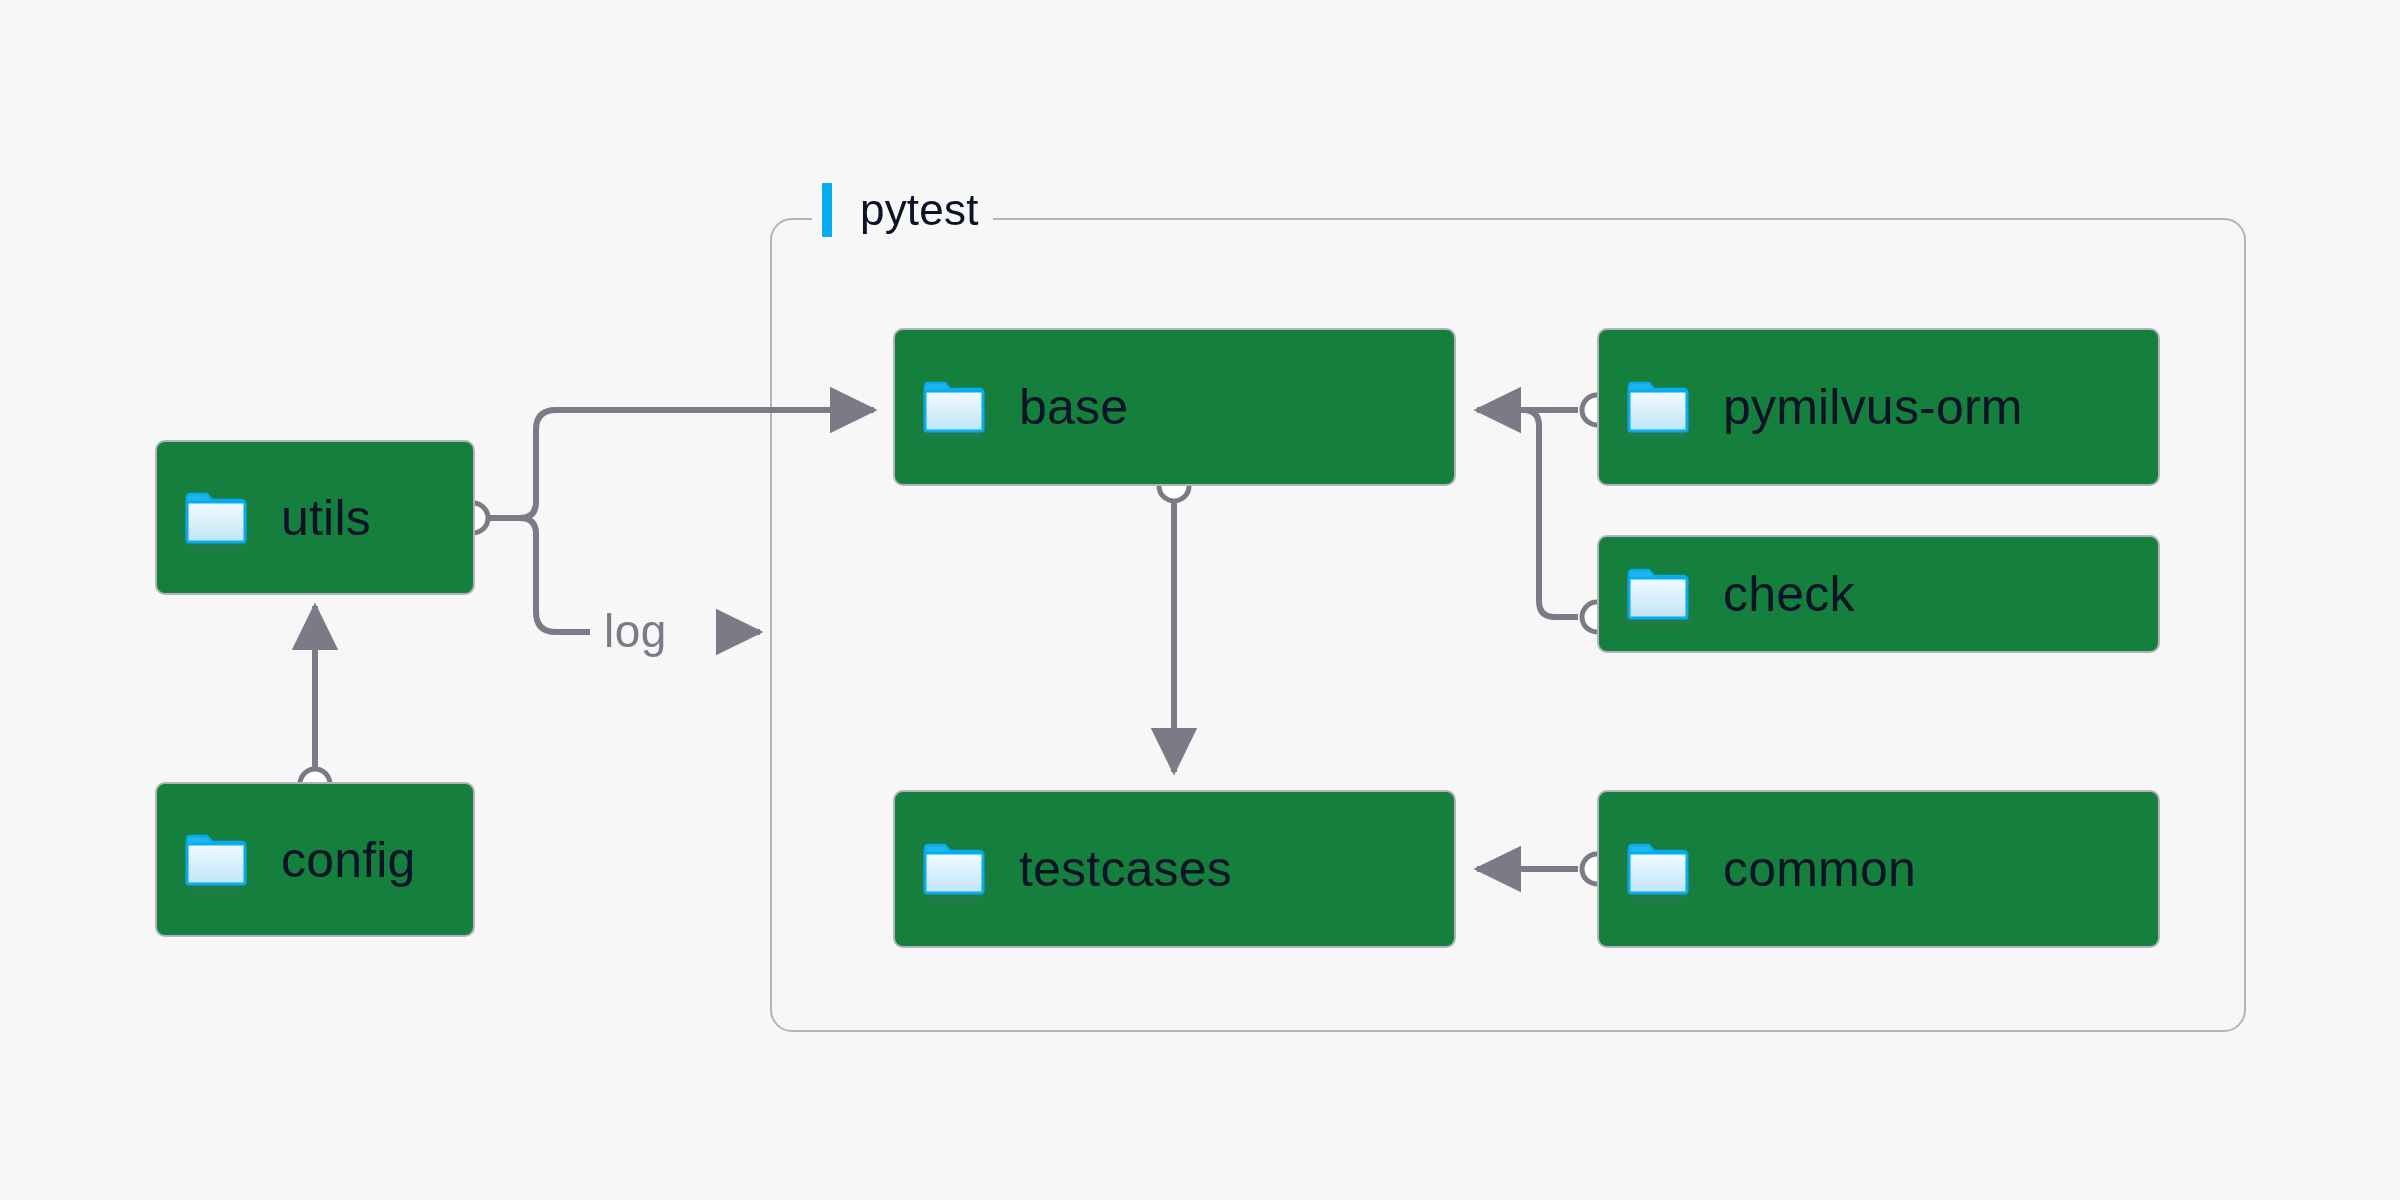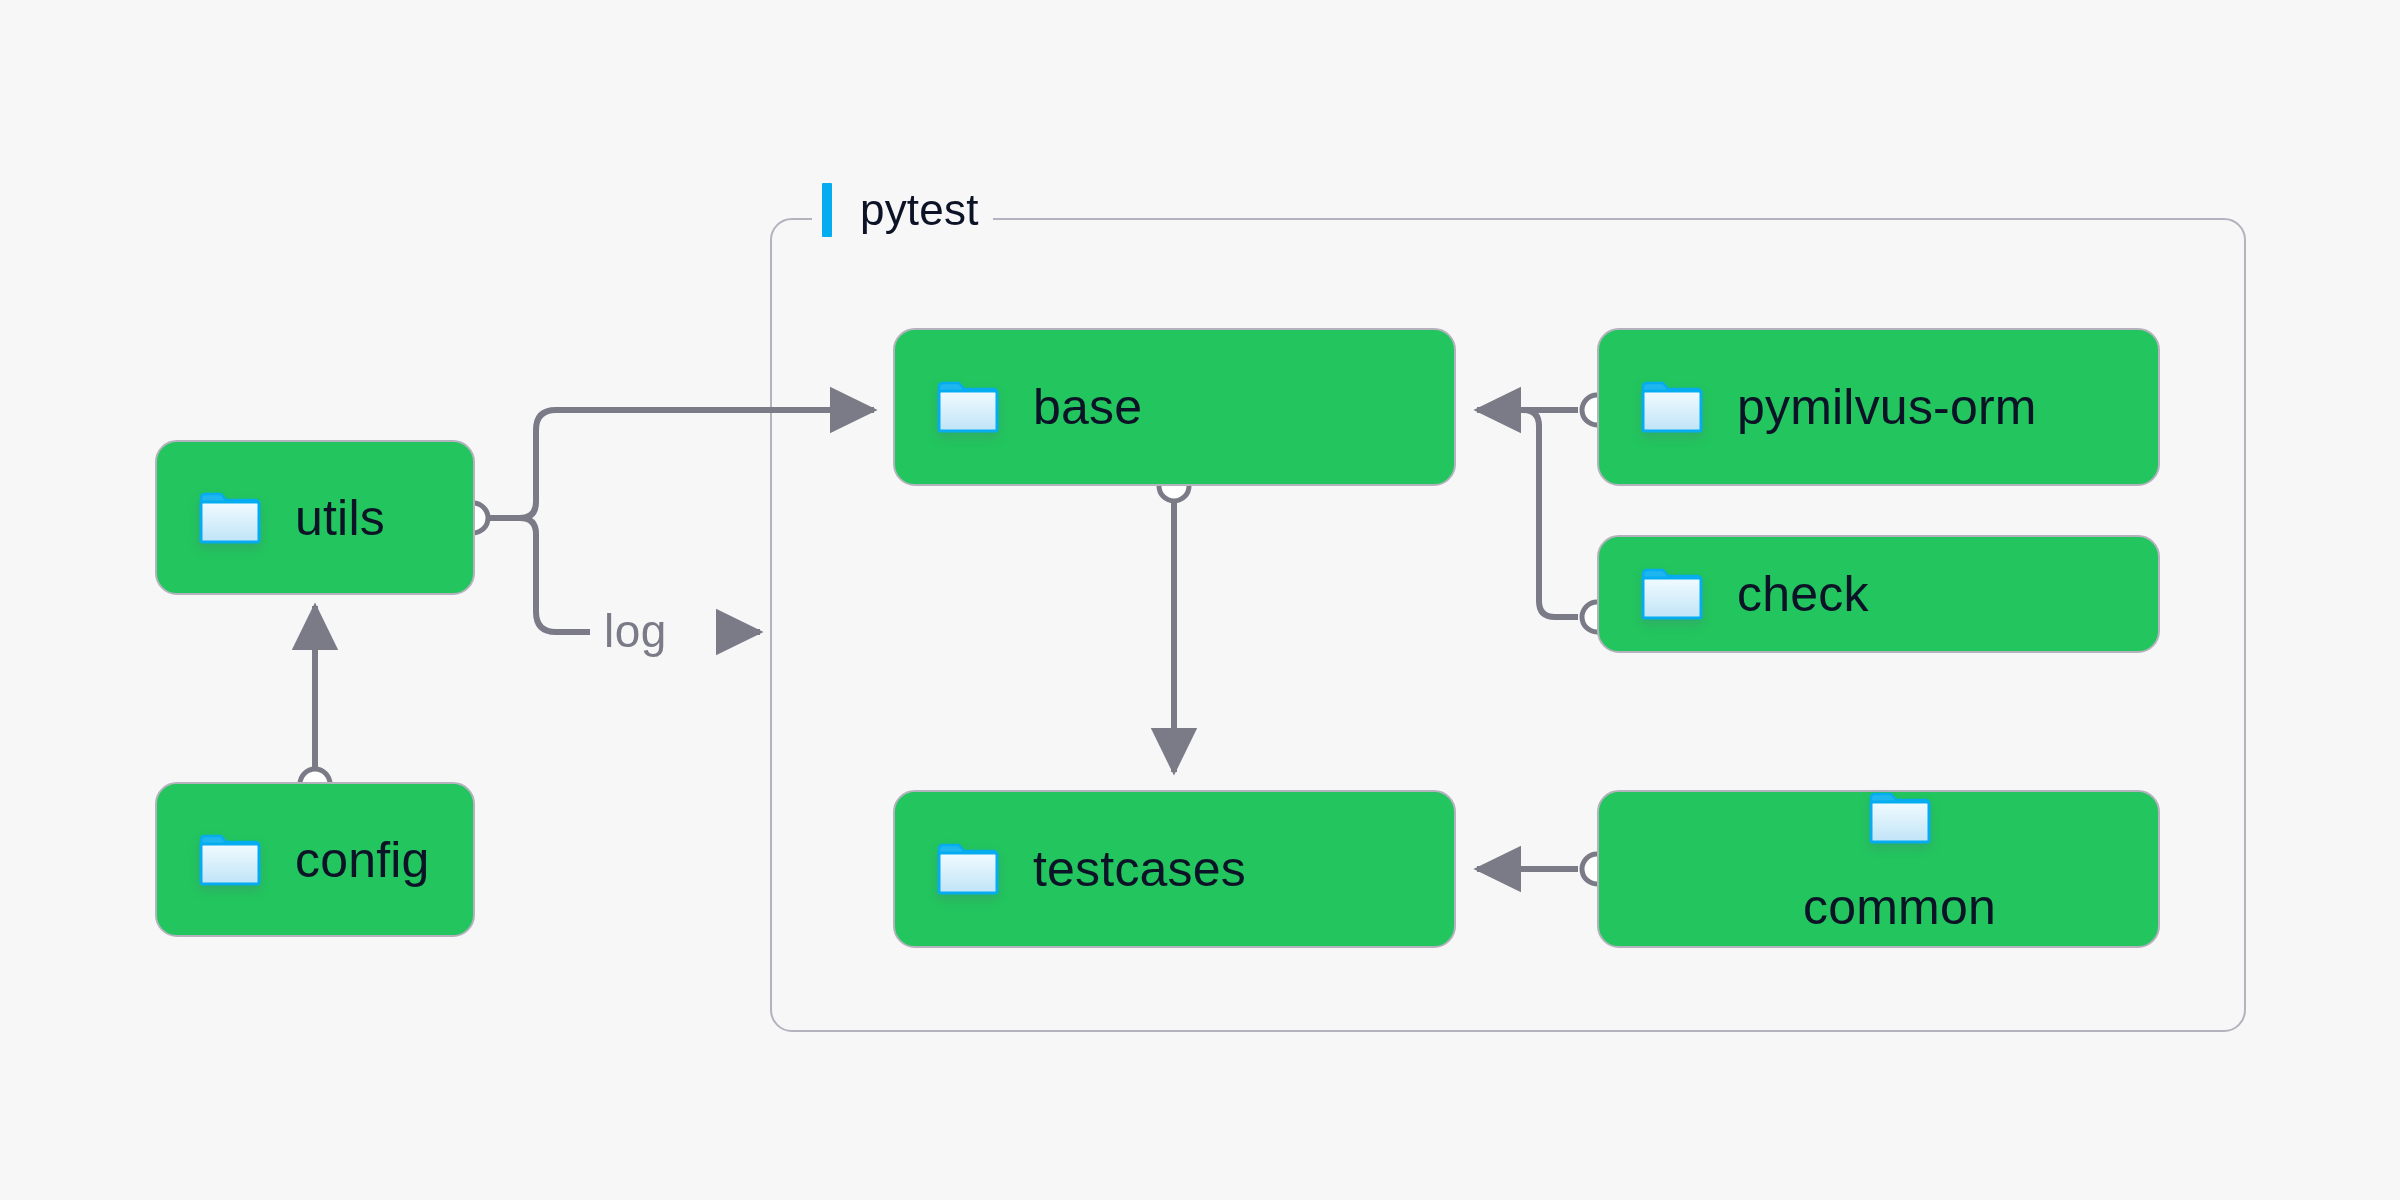--- a/index.html
+++ b/index.html
@@ -49,26 +49,26 @@
   }
   .group-title {
     font-size: 44px;
     color: #0d1326;
     letter-spacing: 0.2px;
     white-space: nowrap;
   }
   .node {
     position: absolute;
     box-sizing: border-box;
-    background: #22c55e;
+    background: #15803d;
     border: 2px solid #b3b2bd;
-    border-radius: 22px;
+    border-radius: 10px;
     display: flex;
     align-items: center;
-    padding-left: 42px;
+    padding-left: 28px;
     gap: 34px;
   }
   .node-label {
     font-size: 50px;
     color: #0d1326;
     white-space: nowrap;
     letter-spacing: 0.2px;
   }
   .folder-icon {
     width: 62px;
@@ -192,21 +192,21 @@
   <div class="node" style="left:893px; top:790px; width:563px; height:158px;">
     <span class="folder-icon">
       <svg viewBox="0 0 62 52" width="62" height="52">
         <path d="M2,10 L2,6 Q2,2 6,2 L22,2 L27,8 L56,8 Q60,8 60,12 L60,14 L2,14 Z" fill="#1fb6f0" stroke="#06acf0" stroke-width="2.5" stroke-linejoin="round"></path>
         <rect x="2" y="10" width="58" height="40" rx="2" fill="url(#folderGrad)" stroke="#06acf0" stroke-width="3"></rect>
       </svg>
     </span>
     <span class="node-label">testcases</span>
   </div>
 
-  <div class="node" style="left:1597px; top:790px; width:563px; height:158px;flex-direction:column;">
+  <div class="node" style="left:1597px; top:790px; width:563px; height:158px;">
     <span class="folder-icon">
       <svg viewBox="0 0 62 52" width="62" height="52">
         <path d="M2,10 L2,6 Q2,2 6,2 L22,2 L27,8 L56,8 Q60,8 60,12 L60,14 L2,14 Z" fill="#1fb6f0" stroke="#06acf0" stroke-width="2.5" stroke-linejoin="round"></path>
         <rect x="2" y="10" width="58" height="40" rx="2" fill="url(#folderGrad)" stroke="#06acf0" stroke-width="3"></rect>
       </svg>
     </span>
     <span class="node-label">common</span>
   </div>
 
 </div>

